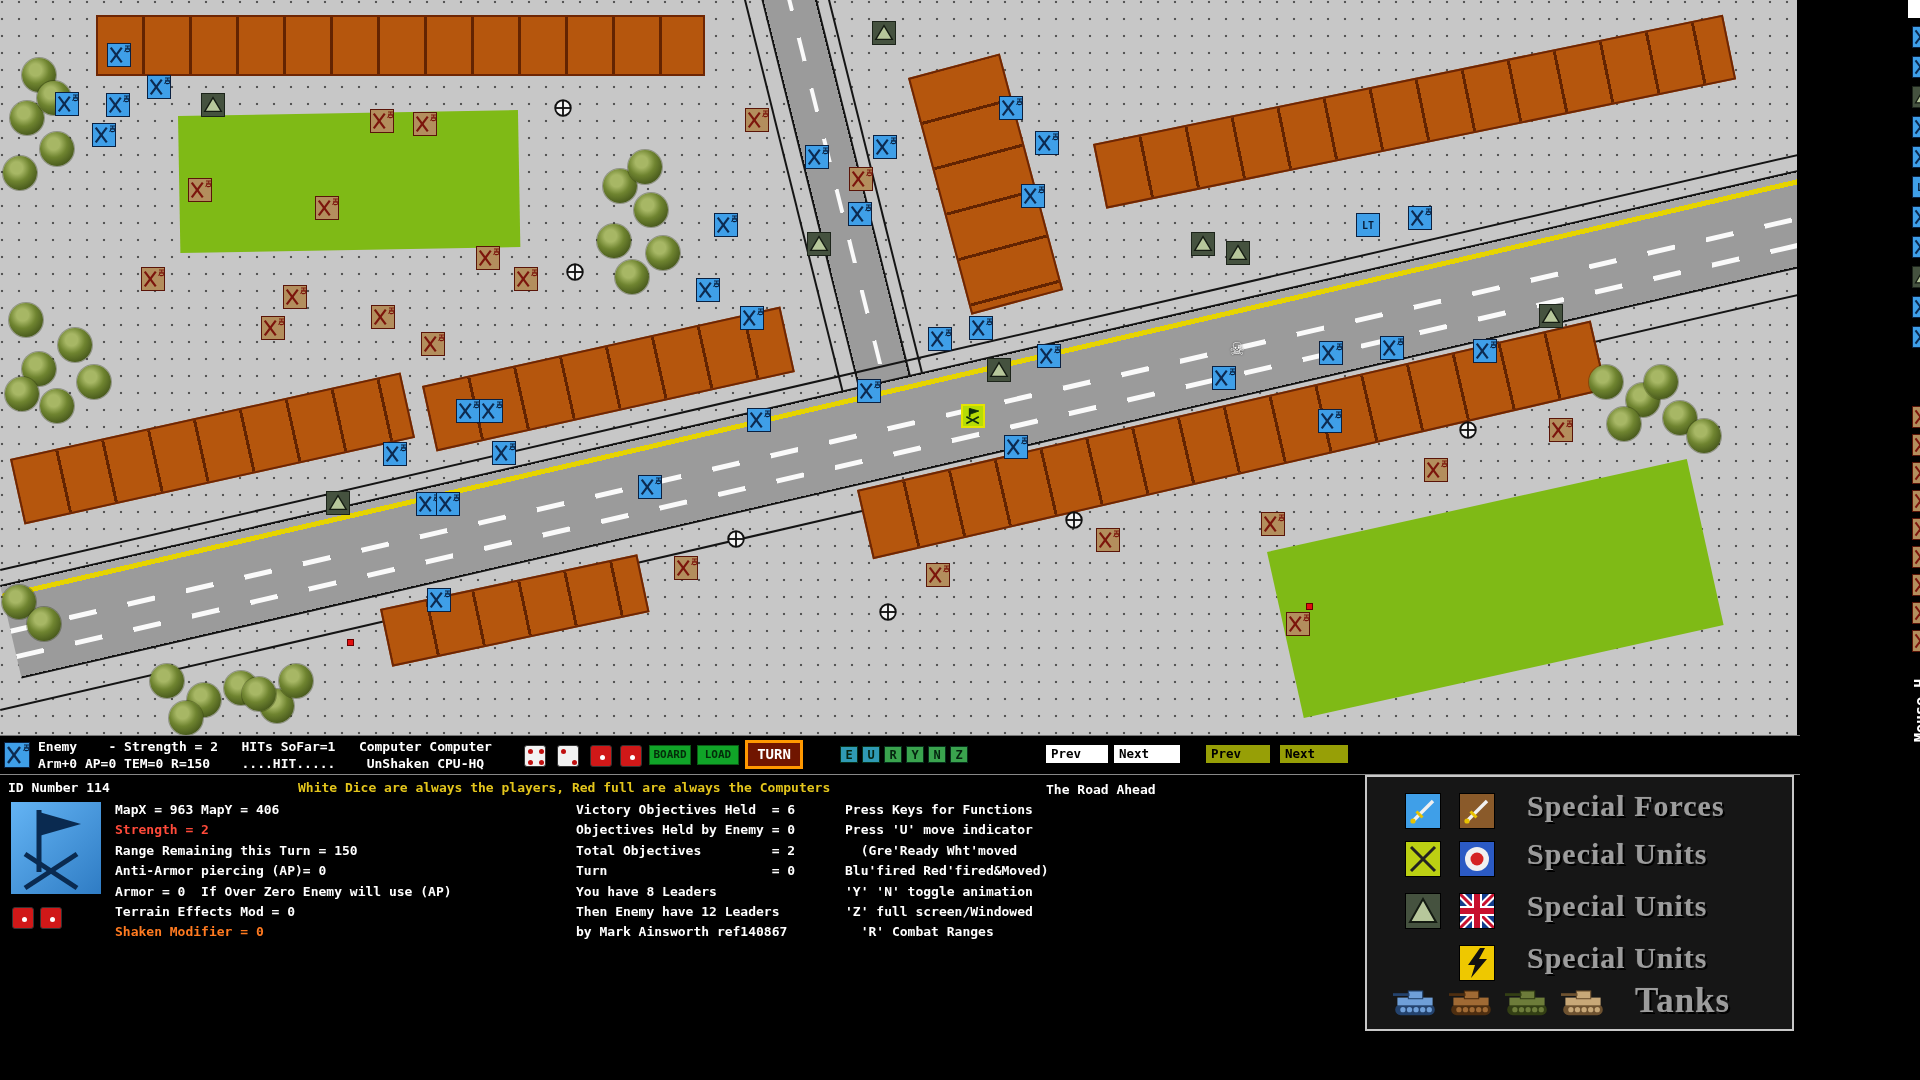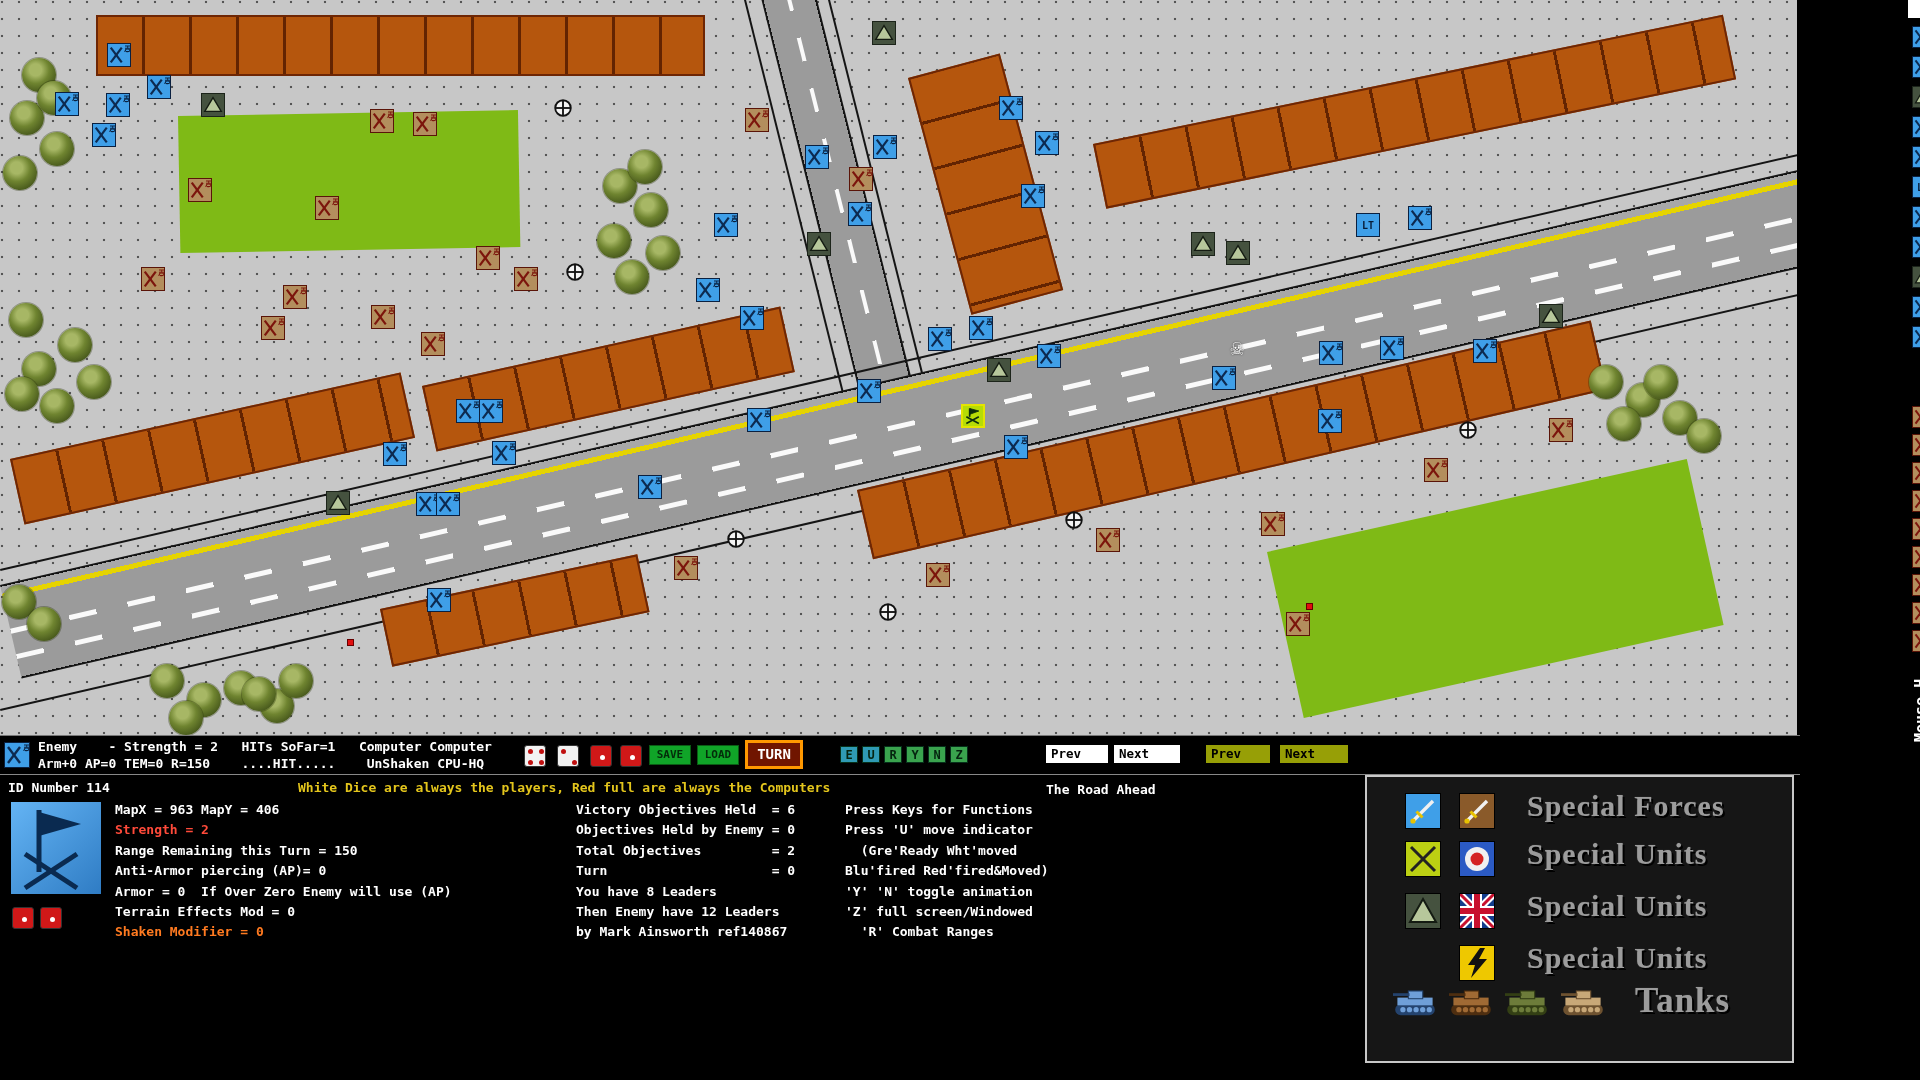--- a/index.html
+++ b/index.html
@@ -94,21 +94,21 @@
   #dice-note{position:absolute;left:298px;top:5px;color:#e3c51c;}
   #scenario{position:absolute;left:1046px;top:7px;}
   #portrait{position:absolute;left:10px;top:26px;width:90px;height:92px;
        background:linear-gradient(135deg,#64b4f4,#2f7cc4);border:1px solid #000;}
   #portrait svg{width:100%;height:100%;display:block;}
   #col-left{position:absolute;left:115px;top:25px;line-height:20.4px;white-space:pre;}
   #col-mid{position:absolute;left:576px;top:25px;line-height:20.4px;white-space:pre;}
   #col-right{position:absolute;left:845px;top:25px;line-height:20.4px;white-space:pre;}
 
   
-  #legend{position:absolute;left:1365px;top:0;width:429px;height:288px;background:#161616;
+  #legend{position:absolute;left:1365px;top:0;width:429px;height:256px;background:#161616;
        border:2px solid #c8c8c8;box-sizing:border-box;}
   .lic{position:absolute;border:1px solid #000;box-sizing:border-box;}
   .lic svg{width:100%;height:100%;display:block;}
   .lic-sf-blue{background:#3f9fe8;} .lic-sf-brown{background:#8a5a2a;}
   .lic-su-cross{background:#bcd013;} .lic-su-roundel{background:#2b5ac4;}
   .lic-su-tent{background:#45523f;} .lic-su-flag{background:#123c8c;}
   .lic-su-lightning{background:#eec800;}
   .lic-tank-blue,.lic-tank-brown,.lic-tank-olive,.lic-tank-tan{background:transparent;border:none;}
   .leg-label{position:absolute;font-family:"Liberation Serif","DejaVu Serif",serif;font-weight:bold;
        font-size:30px;color:#9c9c9c;text-shadow:2px 2px 0 #000,0 0 1px #666;letter-spacing:1px;white-space:nowrap;}
@@ -1323,21 +1323,21 @@
           <line x1="3" y1="4" x2="15" y2="20"></line>
           <line x1="15" y1="4" x2="3" y2="20"></line>
         </svg>
         <i>HQ</i>
       </div>
     </div>
 
   <div id="statusbar">
     <div id="sb-lines"><span id="sb-l1">Enemy    - Strength = 2   HITs SoFar=1   Computer Computer</span>
 <span id="sb-l2">Arm+0 AP=0 TEM=0 R=150    ....HIT.....    UnShaken CPU-HQ</span></div>
-    <div class="btn" id="btn-save">SAVE</div>
+    <div class="btn" id="btn-save">BOARD</div>
     <div class="btn" id="btn-load">LOAD</div>
     <div class="btn" id="btn-turn">TURN</div>
     <div class="pn" id="btn-prev1">Prev</div>
     <div class="pn" id="btn-next1">Next</div>
     <div class="pn" id="btn-prev2">Prev</div>
     <div class="pn" id="btn-next2">Next</div>
   <div class="cnt c-b" style="height: 26px; width: 26px; left: 4px; top: 6px;">
         <svg viewBox="0 0 24 24">
           <line x1="3" y1="4" x2="15" y2="20"></line>
           <line x1="15" y1="4" x2="3" y2="20"></line>

